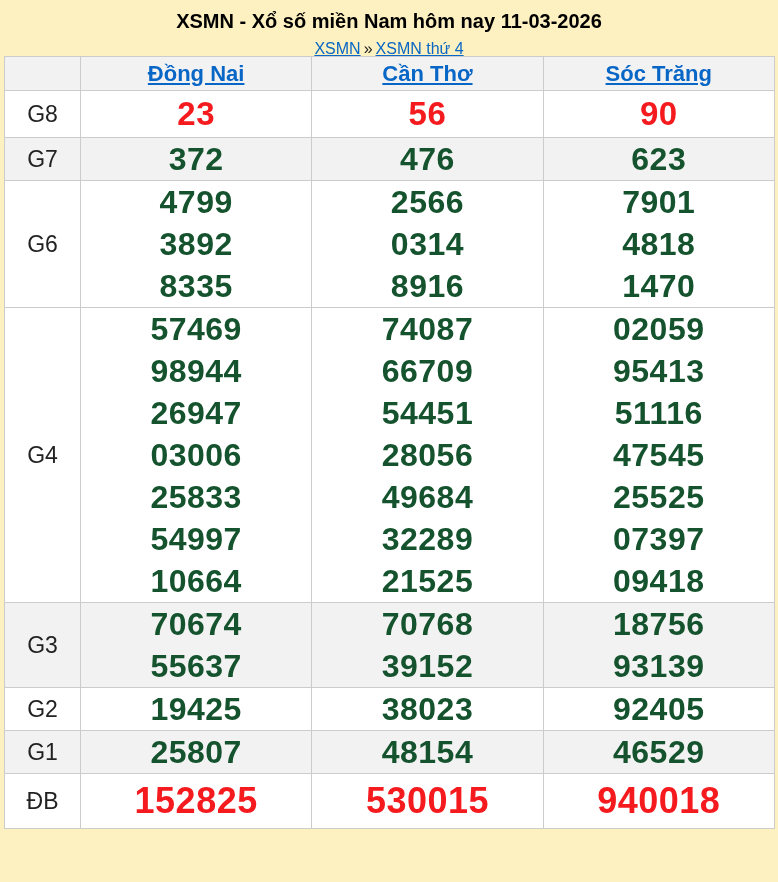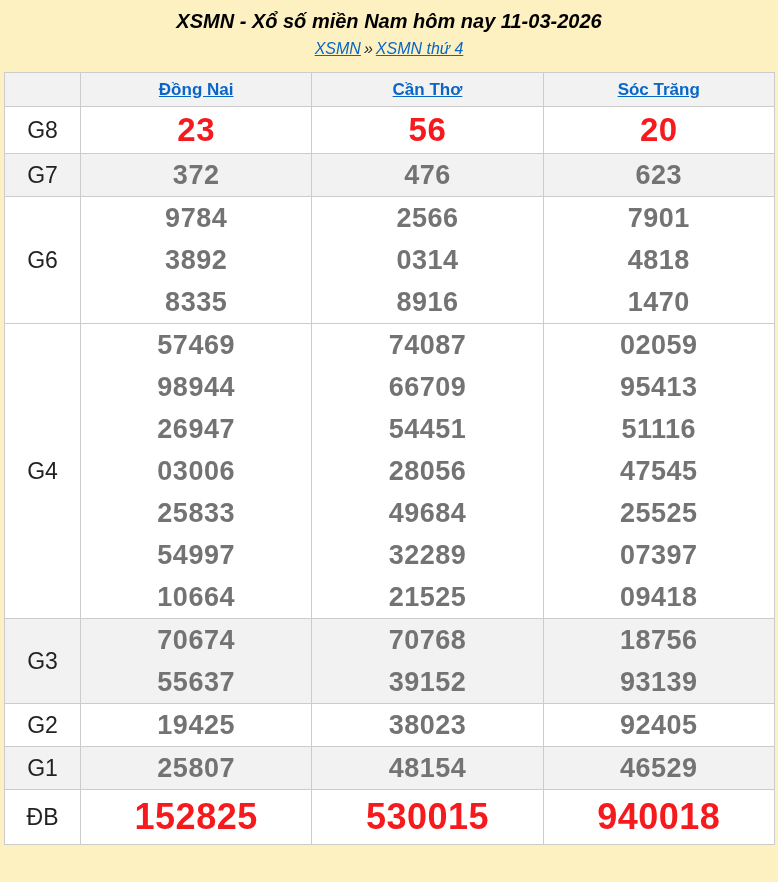--- a/index.html
+++ b/index.html
@@ -4,24 +4,23 @@
 <style>
   * { box-sizing: border-box; }
   html, body {
     margin: 0;
     padding: 0;
     width: 778px;
     background: #fdf1c1;
     font-family: "Liberation Sans", sans-serif;
   }
   .top {
-    height: 72px;
+    height: 56px;
     text-align: center;
     padding-top: 9px;
-    font-style: italic;
   }
   .page-title {
     font-size: 20px;
     font-weight: bold;
     color: #000;
     margin: 0 0 7px 0;
     line-height: 24px;
   }
   .crumbs {
     font-size: 16px;
@@ -40,42 +39,42 @@
     background: #fff;
     table-layout: fixed;
   }
   table.results td, table.results th {
     border: 1px solid #ccc;
     padding: 0;
     text-align: center;
     vertical-align: middle;
   }
   thead tr { background: #f2f2f2; }
-  thead th { height: 34px; font-size: 17px; }
+  thead th { height: 34px; font-size: 22px; }
   thead th a {
     color: #0866c6;
     font-weight: bold;
     text-decoration: underline;
   }
   col.c-label { width: 76px; }
   col.c-val   { width: 231.3px; }
 
   tr.alt { background: #f2f2f2; }
 
   .label-cell {
     font-size: 23px;
     color: #222;
     font-weight: normal;
   }
   .num {
     height: 42px;
     line-height: 42px;
-    font-size: 27px;
+    font-size: 32px;
     font-weight: bold;
-    color: #737373;
+    color: #14532d;
     letter-spacing: 0.5px;
   }
   .num.hl { color: #f41a1e; }
   .num.size-large  { height: 46px; line-height: 46px; font-size: 33px; }
   .num.size-xlarge { height: 54px; line-height: 54px; font-size: 36px; }
 </style>
 </head>
 <body>
 
 <div class="top">
@@ -109,39 +108,39 @@
   <tbody>
       <tr>
         <td class="label-cell">G8</td>
         <td>
           <div class="num hl size-large">23</div>
         </td>
         <td>
           <div class="num hl size-large">56</div>
         </td>
         <td>
-          <div class="num hl size-large">20</div>
+          <div class="num hl size-large">90</div>
         </td>
       </tr>
       <tr class="alt">
         <td class="label-cell">G7</td>
         <td>
           <div class="num">372</div>
         </td>
         <td>
           <div class="num">476</div>
         </td>
         <td>
           <div class="num">623</div>
         </td>
       </tr>
       <tr>
         <td class="label-cell">G6</td>
         <td>
-          <div class="num">9784</div>
+          <div class="num">4799</div>
           <div class="num">3892</div>
           <div class="num">8335</div>
         </td>
         <td>
           <div class="num">2566</div>
           <div class="num">0314</div>
           <div class="num">8916</div>
         </td>
         <td>
           <div class="num">7901</div>

